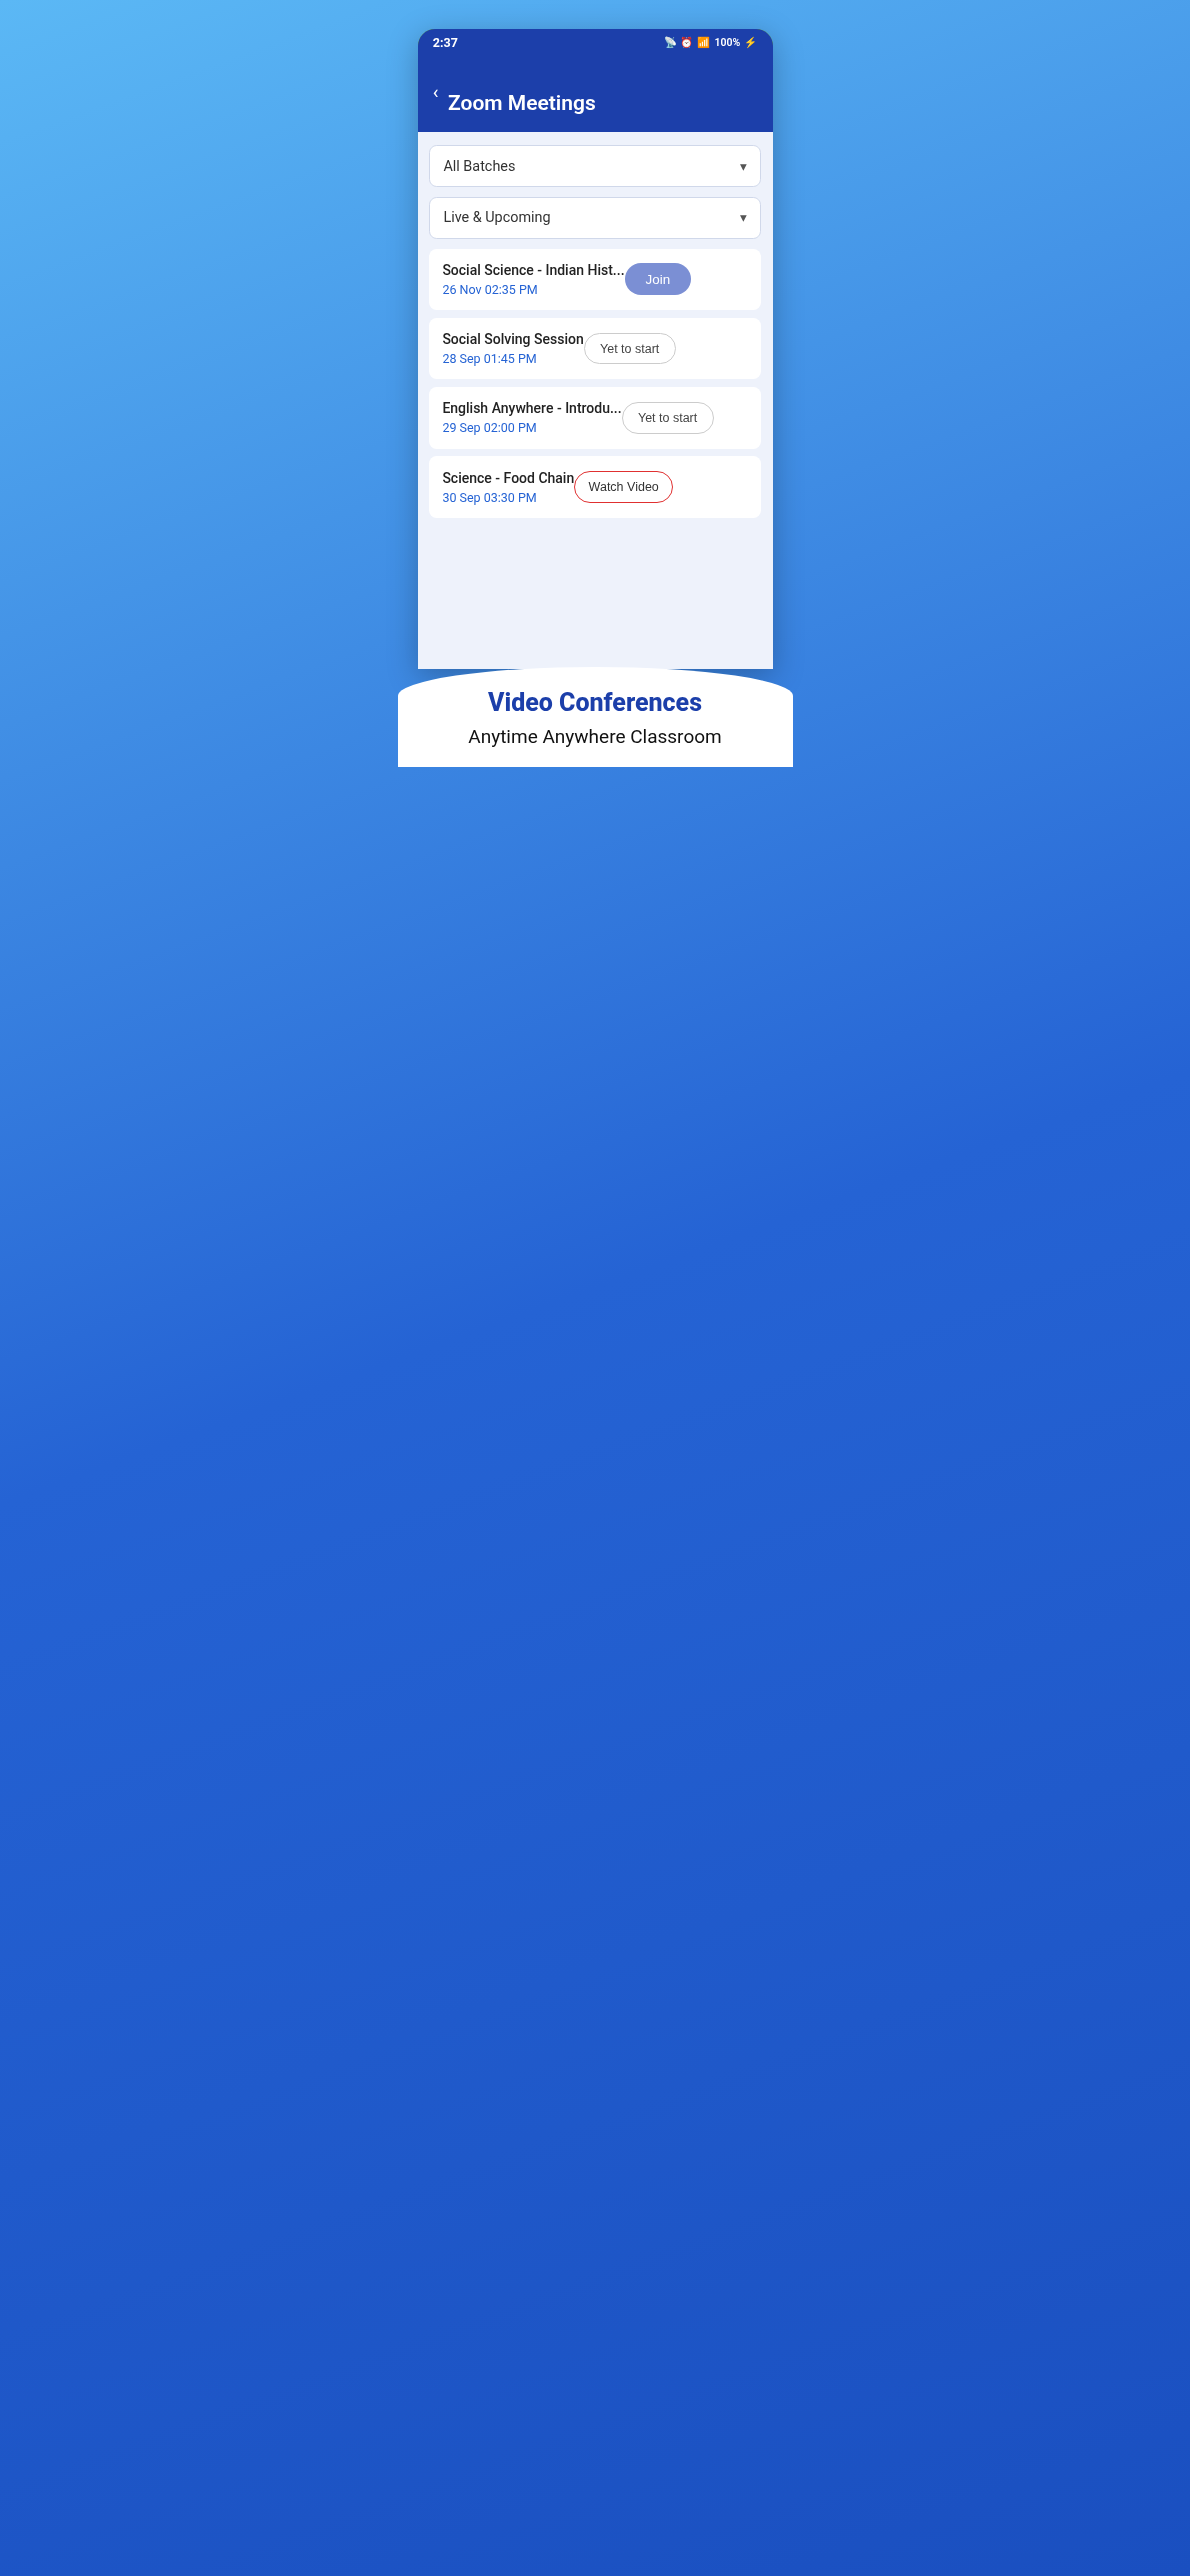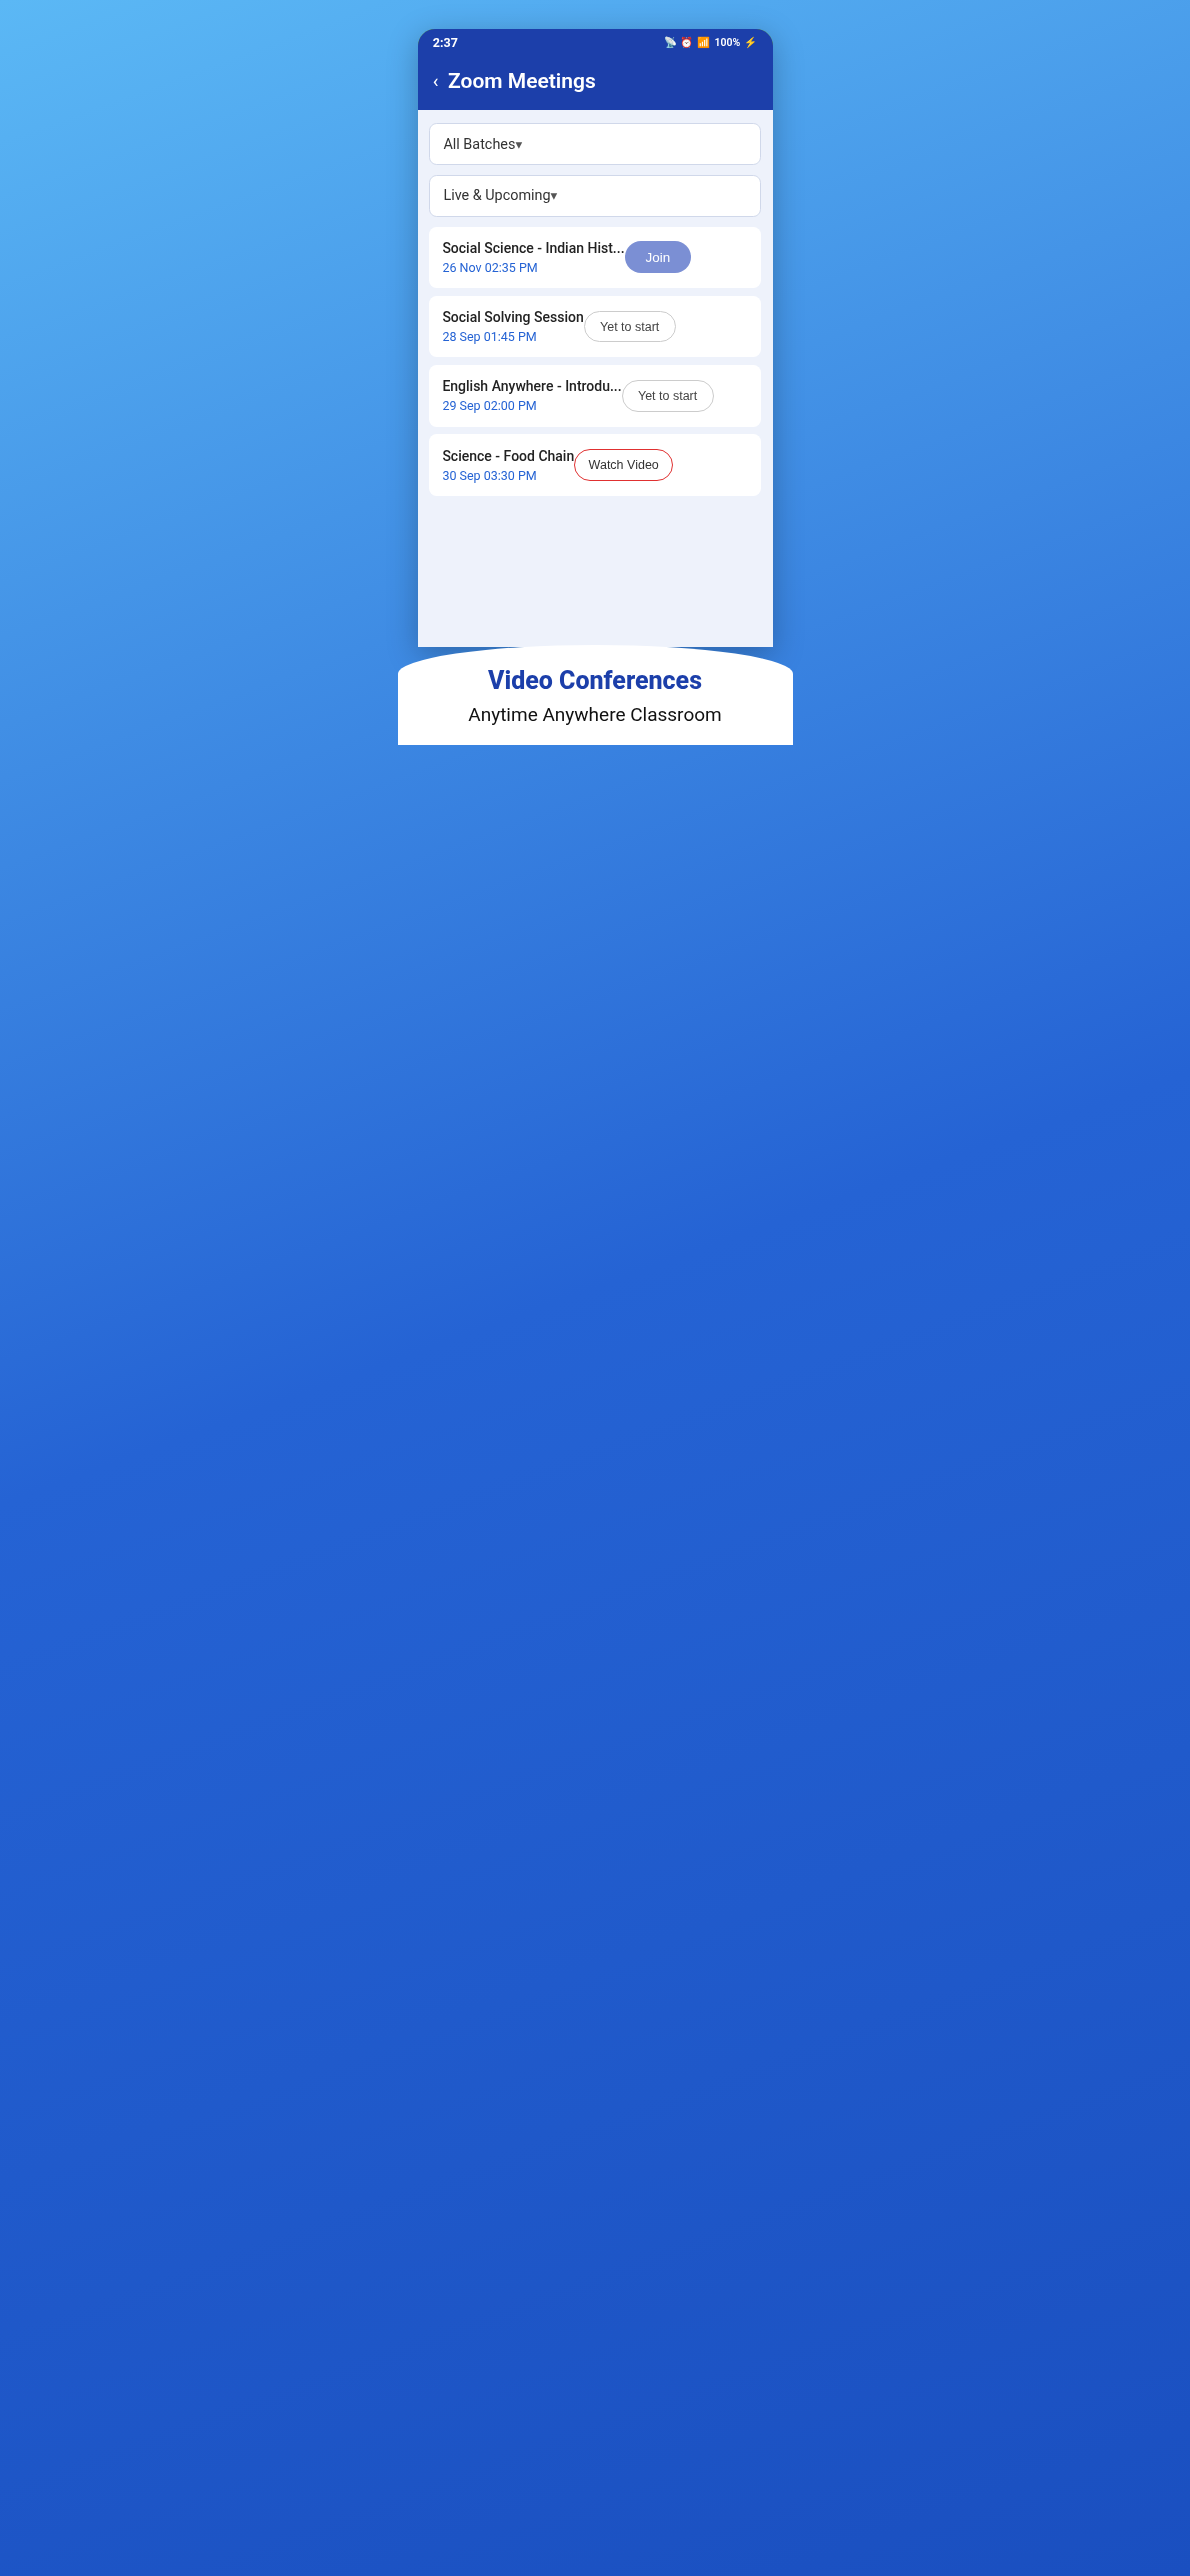--- a/index.html
+++ b/index.html
@@ -64,37 +64,38 @@
       font-size: 19px;
       color: white;
       cursor: pointer;
       line-height: 1;
     }
 
     .header-title {
       font-size: 21px;
       font-weight: 600;
       color: white;
+      margin-top: 22px;
     }
 
     
     .content {
       background: #eef2fb;
       padding: 13.4px 11.5px;
       min-height: 537px;
     }
 
     
     .dropdown-container {
       background: white;
       border-radius: 7.7px;
       border: 1.4px solid #d0d8ea;
       display: flex;
       align-items: center;
-      justify-content: flex-start;
+      justify-content: space-between;
       padding: 11.5px 13.4px;
       margin-bottom: 9.6px;
       cursor: pointer;
     }
 
     .dropdown-label {
       font-size: 14.4px;
       color: #333;
       font-weight: 400;
     }

